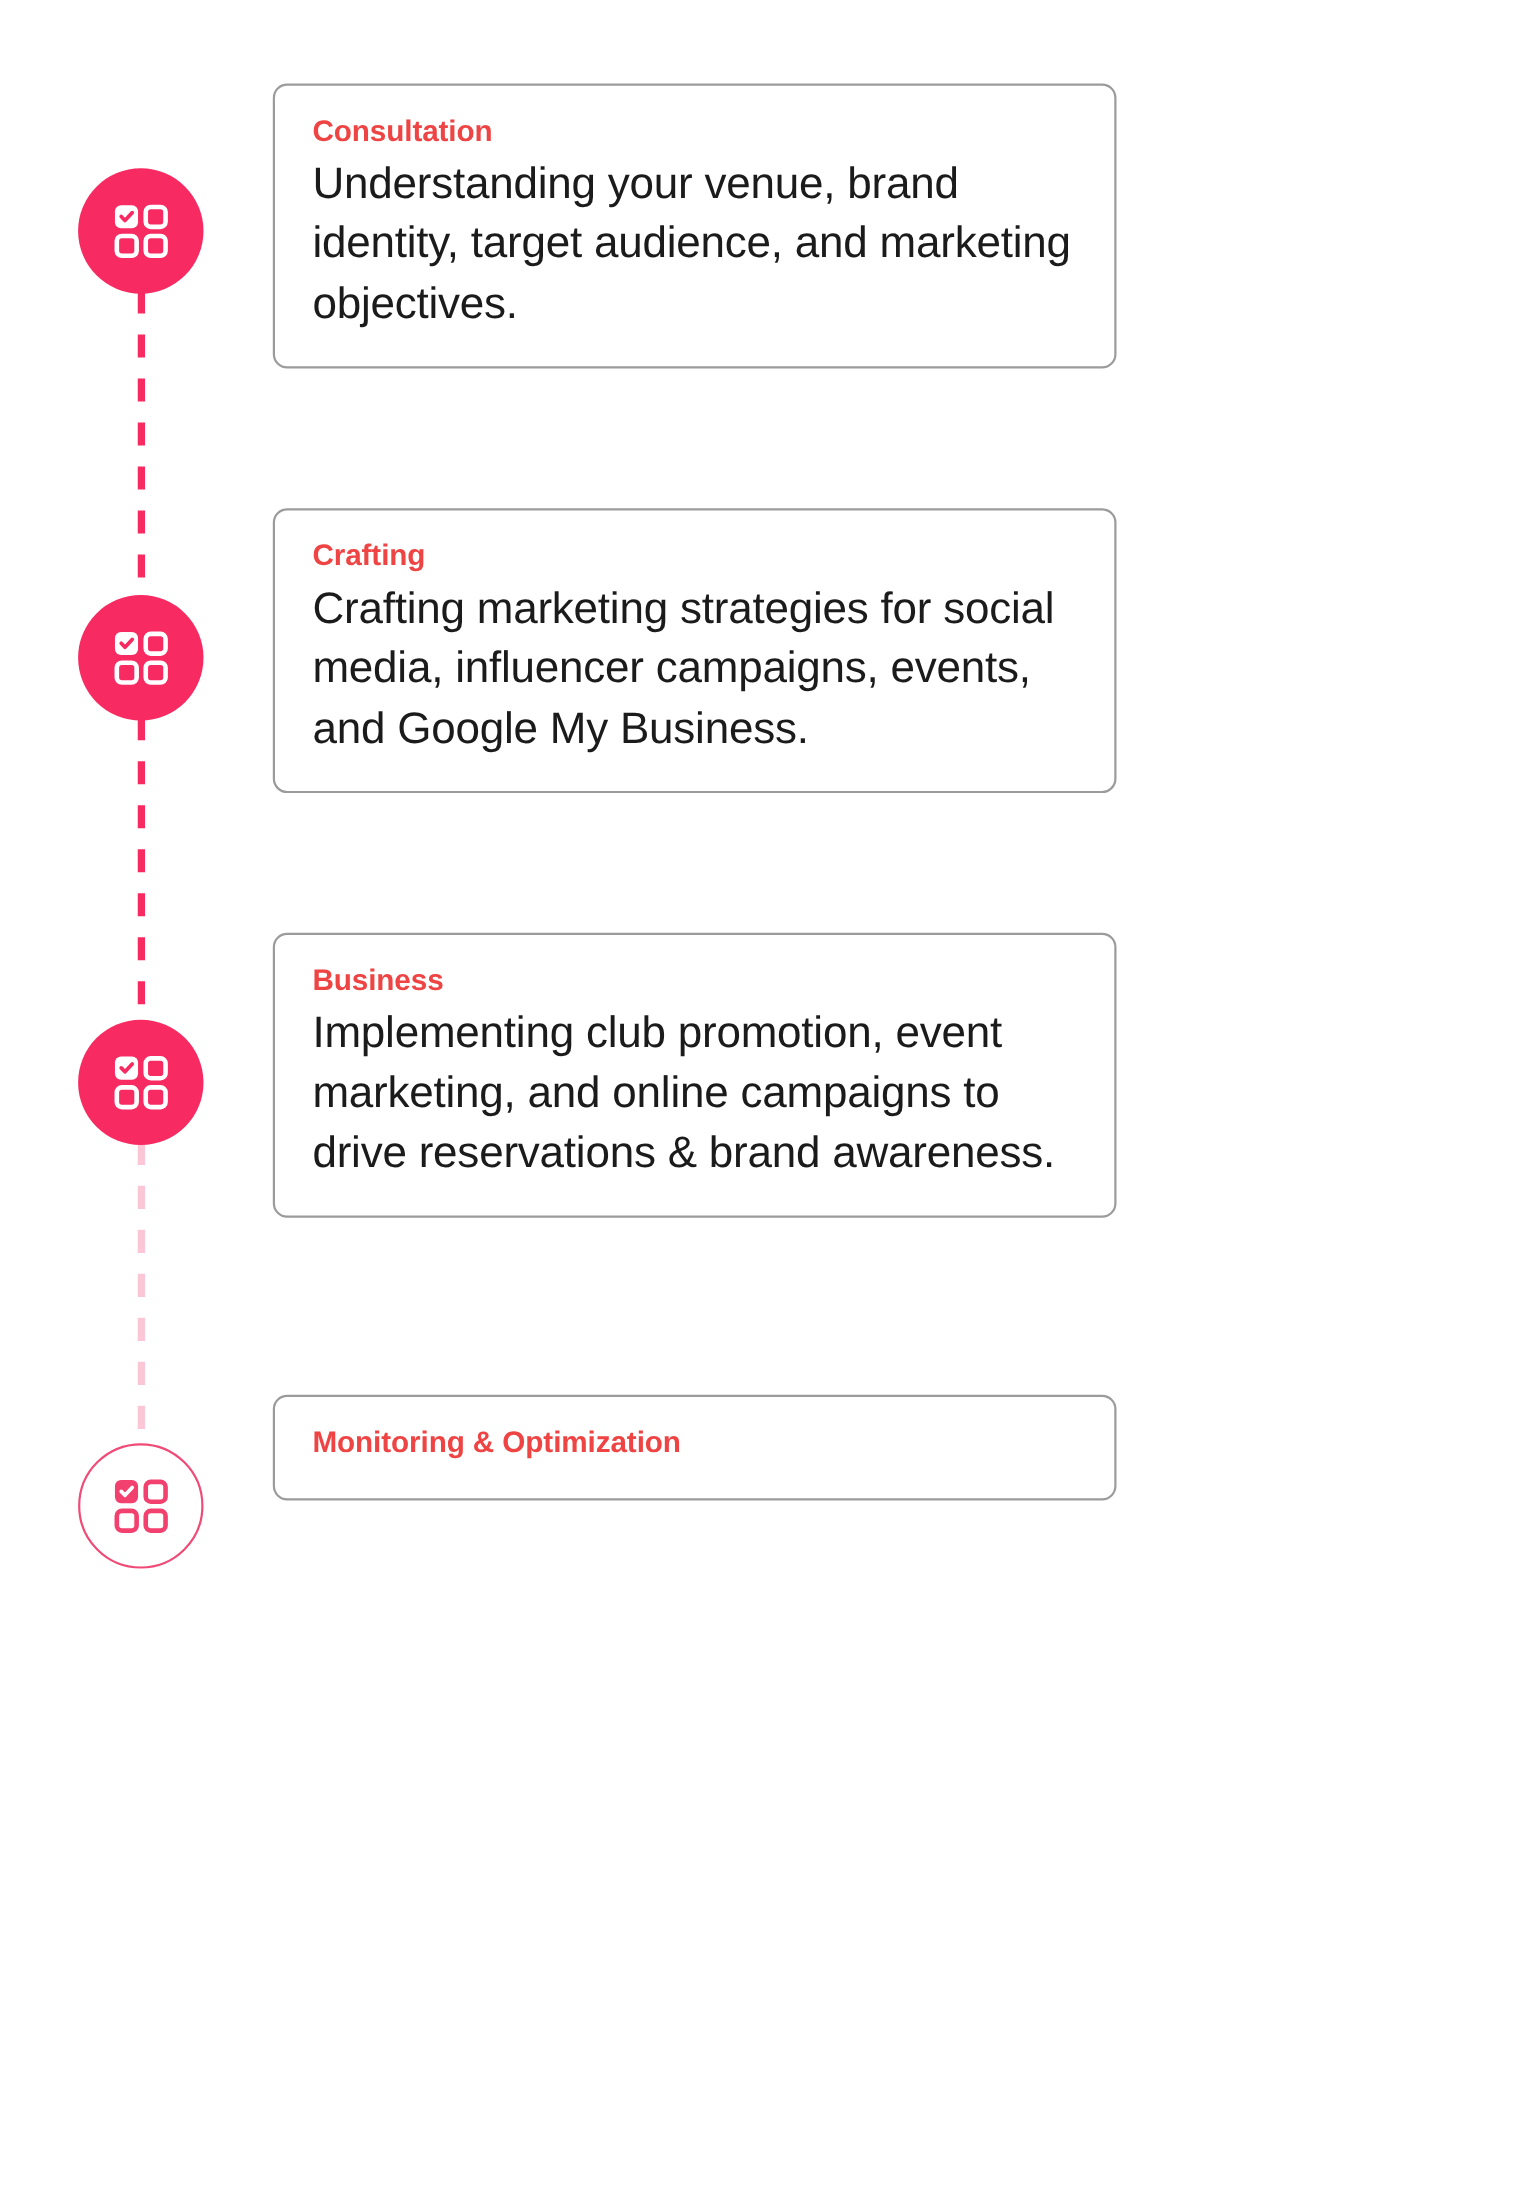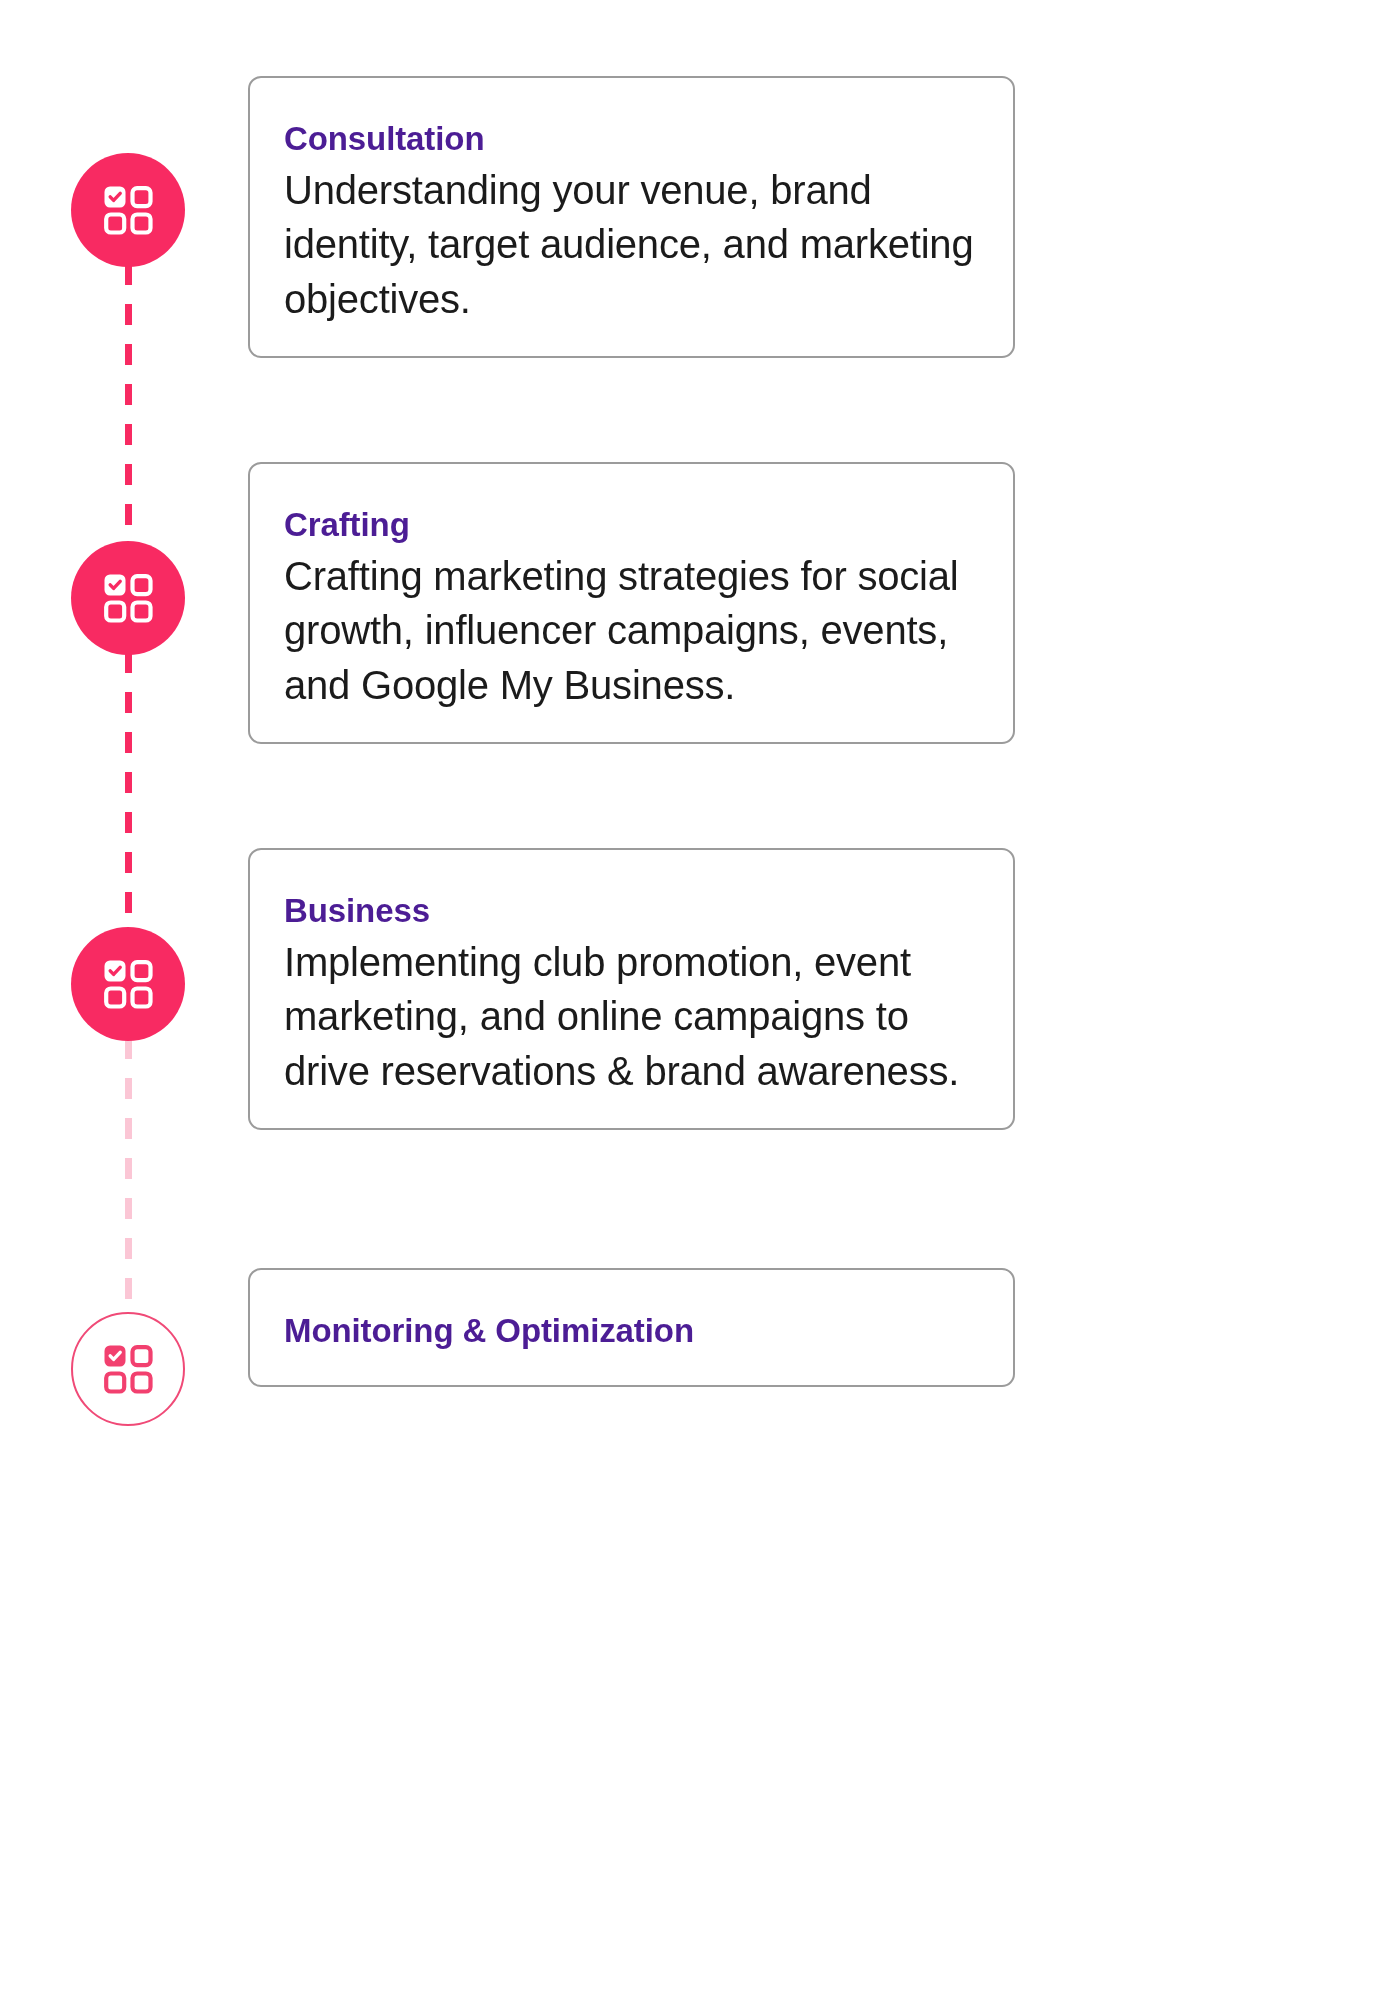--- a/index.html
+++ b/index.html
@@ -72,26 +72,26 @@
     left: 248px;
     width: 767px;
     box-sizing: border-box;
     background: #ffffff;
     border: 2px solid #9b9b9b;
     border-radius: 13px;
     padding: 26px 34px 30px 34px;
     z-index: 2;
   }
   .card-title {
-    font-size: 33px;
+    font-size: 27px;
     font-weight: 700;
-    color: #4c1d95;
+    color: #ef4444;
     letter-spacing: -0.1px;
     line-height: 1.18;
-    margin: 16px 0 4px 0;
+    margin: 0 0 4px 0;
     font-stretch: condensed;
   }
   .card-desc {
     font-size: 40px;
     font-weight: 400;
     color: #1b1b1b;
     line-height: 1.36;
     margin: 0;
     letter-spacing: -0.2px;
   }
@@ -148,21 +148,21 @@
           <path d="M8.2 12.8 L11.6 16.4 L18.2 9.3" stroke="#f82a62" stroke-width="3.4" fill="none" stroke-linecap="round" stroke-linejoin="round"></path>
           <rect x="30.5" y="4.2" width="18" height="18" rx="4.6" fill="none" stroke="#ffffff" stroke-width="4.2"></rect>
           <rect x="4.2" y="30.5" width="18" height="18" rx="4.6" fill="none" stroke="#ffffff" stroke-width="4.2"></rect>
           <rect x="30.5" y="30.5" width="18" height="18" rx="4.6" fill="none" stroke="#ffffff" stroke-width="4.2"></rect>
         </svg>
       </span>
     </div>
 
     <div class="card" style="top:462px;">
       <p class="card-title">Crafting</p>
-      <p class="card-desc">Crafting marketing strategies for social growth, influencer campaigns, events, and Google My Business.</p>
+      <p class="card-desc">Crafting marketing strategies for social media, influencer campaigns, events, and Google My Business.</p>
     </div>
   </div>
 
   <div class="step">
 
     <div class="node filled" style="left:71px; top:927px;">
       <span>
         <svg width="52" height="52" viewBox="0 0 52 52">
           <rect x="2.5" y="2.5" width="21" height="21" rx="5.5" fill="#ffffff"></rect>
           <path d="M8.2 12.8 L11.6 16.4 L18.2 9.3" stroke="#f82a62" stroke-width="3.4" fill="none" stroke-linecap="round" stroke-linejoin="round"></path>

